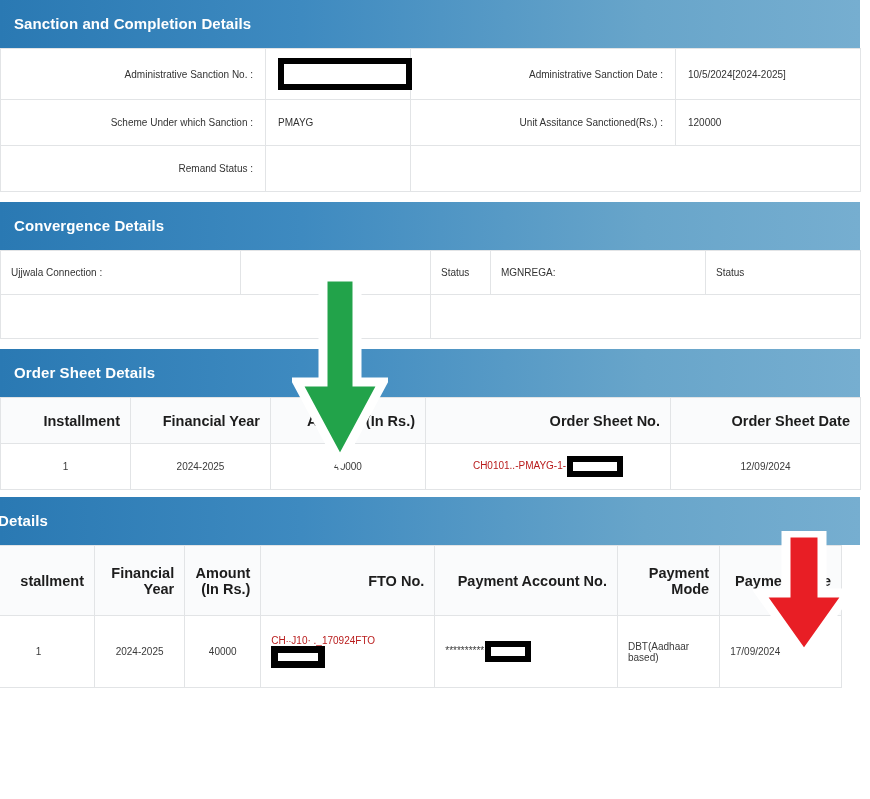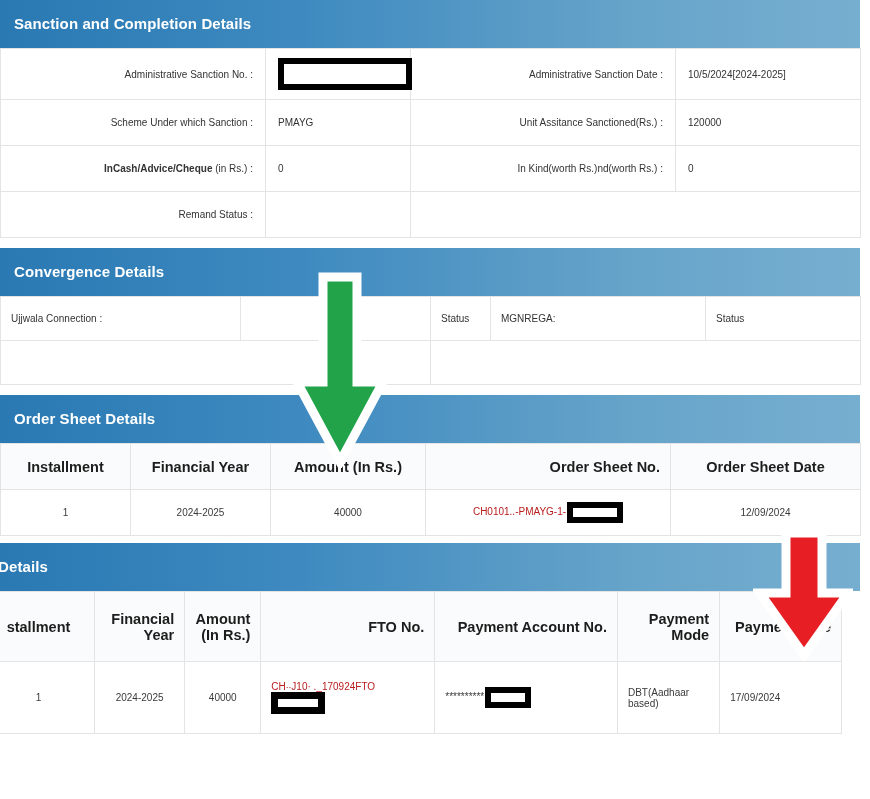--- a/index.html
+++ b/index.html
@@ -93,21 +93,21 @@
 
   
   .conv td { height: 44px; }
   .conv td.c-lbl { text-align: left; }
 
   
   table.data th {
     background: #fafbfc;
     font-weight: bold;
     color: #1d1d1d;
-    text-align: center;
+    text-align: right;
     font-size: 14.5px;
     vertical-align: middle;
   }
   table.data th.left { text-align: right; }
   table.data td {
     text-align: center;
     color: #3a3a3a;
   }
   table.data td.left { text-align: left; }
 
@@ -170,26 +170,20 @@
             <span class="redact r-asn"></span>
           </td>
           <td class="lbl">Administrative Sanction Date :</td>
           <td class="val">10/5/2024[2024-2025]</td>
         </tr>
         <tr>
           <td class="lbl">Scheme Under which Sanction :</td>
           <td class="val">PMAYG</td>
           <td class="lbl">Unit Assitance Sanctioned(Rs.) :</td>
           <td class="val">120000</td>
-        </tr>
-        <tr>
-          <td class="lbl bold-lbl"><span>InCash/Advice/Cheque</span> <span class="plain">(in Rs.) :</span></td>
-          <td class="val">0</td>
-          <td class="lbl">In Kind(worth Rs.)nd(worth Rs.) :</td>
-          <td class="val">0</td>
         </tr>
         <tr>
           <td class="lbl">Remand Status :</td>
           <td class="val"></td>
           <td class="lbl" colspan="2"></td>
         </tr>
       </tbody>
     </table>
   </div>
 

